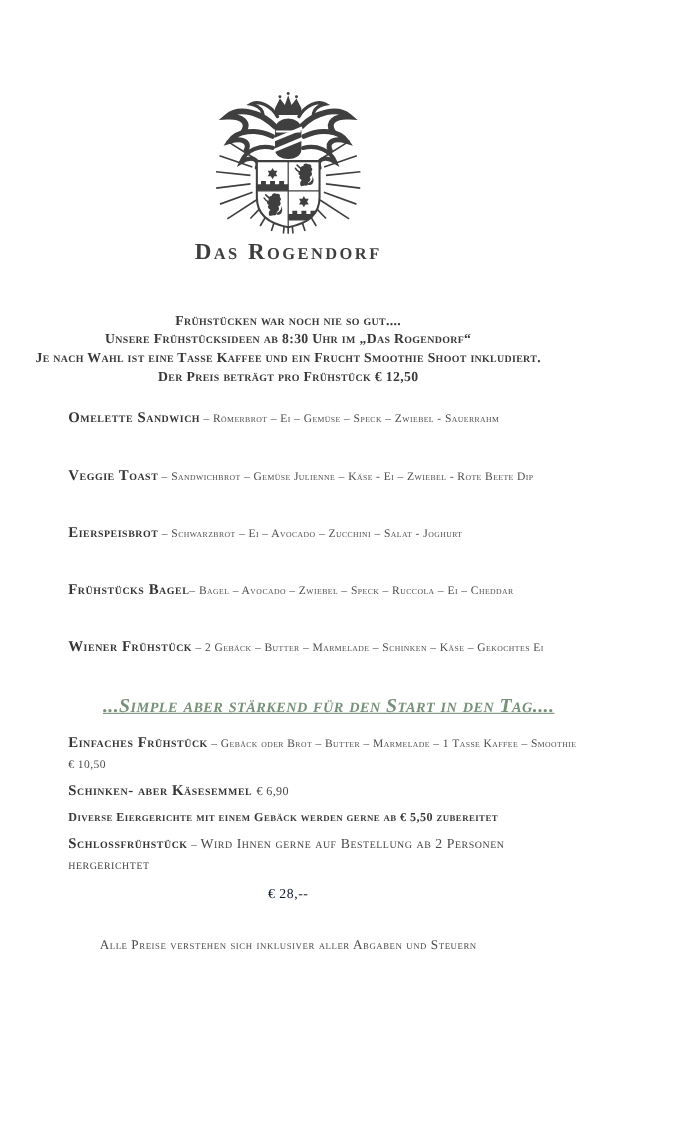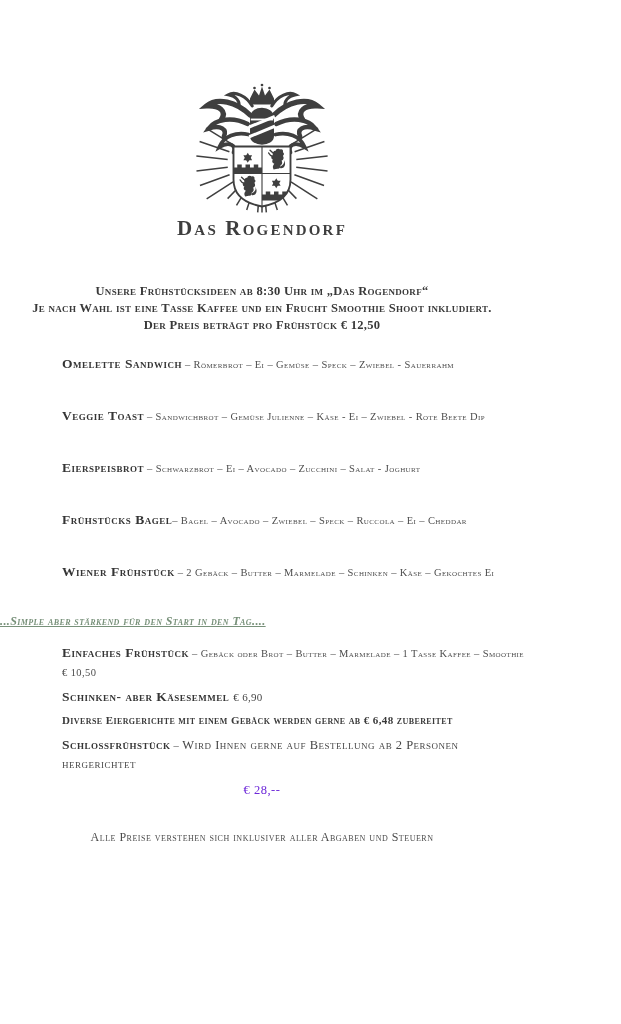--- a/index.html
+++ b/index.html
@@ -28,43 +28,43 @@
   .item { margin-bottom:32px; line-height:18px; }
   .iname {
     font-variant:small-caps; font-weight:700;
     font-size:13.5px; letter-spacing:0.5px; color:#353535;
   }
   .isep, .idesc {
     font-variant:small-caps; font-weight:400;
     font-size:10.5px; letter-spacing:0.4px; color:#4d4d4d;
   }
   .divider {
-    text-align:left; margin:6px 20px 14px 0;
+    text-align:right; margin:6px 20px 14px 0;
     font-variant:small-caps; font-style:italic; font-weight:700;
-    font-size:12px; letter-spacing:0.4px;
+    font-size:18px; letter-spacing:0.4px;
     color:#78917a; text-decoration:underline;
   }
   .menu-bottom { margin:0 0 0 62px; }
   .menu-bottom .item { margin-bottom:6px; line-height:17px; }
   .iprice {
     font-variant:small-caps; font-weight:400;
     font-size:11px; letter-spacing:0.3px; color:#474747; margin-left:4px;
   }
   .note-line {
     font-variant:small-caps; font-weight:700;
     font-size:11px; letter-spacing:0.4px; color:#3a3a3a;
     margin-bottom:6px; line-height:17px;
   }
   .idesc-lg {
     font-variant:small-caps; font-weight:400;
     font-size:12.5px; letter-spacing:0.5px; color:#474747;
   }
   .big-price {
     text-align:center; margin-top:10px;
-    font-size:12.5px; color:#6d28d9; letter-spacing:0.5px;
+    font-size:12.5px; color:#0f172a; letter-spacing:0.5px;
   }
   .footer-note {
     text-align:center; margin-top:32px;
     font-variant:small-caps; font-weight:400;
     font-size:12px; letter-spacing:0.5px; color:#4b4b4b;
   }
 </style>
 </head>
 <body>
 
@@ -154,39 +154,40 @@
           <path d="M100,86 V166" stroke="#3f3f3f" stroke-width="1.5" fill="none"></path>
           <path d="M62,122 H138" stroke="#3f3f3f" stroke-width="1.5" fill="none"></path>
         </g>
       </g>
     </svg>
 
     <div class="wordmark">Das Rogendorf</div>
   </header>
 
   <section class="intro">
+    <div>Frühstücken war noch nie so gut....</div>
     <div>Unsere Frühstücksideen ab 8:30 Uhr im „Das Rogendorf“</div>
     <div>Je nach Wahl ist eine Tasse Kaffee und ein Frucht Smoothie Shoot inkludiert.</div>
     <div>Der Preis beträgt pro Frühstück € 12,50</div>
   </section>
 
   <main class="menu">
     <div class="item"><span class="iname">Omelette Sandwich</span><span class="isep"> – </span><span class="idesc">Römerbrot – Ei – Gemüse – Speck – Zwiebel - Sauerrahm</span></div>
     <div class="item"><span class="iname">Veggie Toast</span><span class="isep"> – </span><span class="idesc">Sandwichbrot – Gemüse Julienne – Käse - Ei – Zwiebel - Rote Beete Dip</span></div>
     <div class="item"><span class="iname">Eierspeisbrot</span><span class="isep"> – </span><span class="idesc">Schwarzbrot – Ei – Avocado – Zucchini – Salat - Joghurt</span></div>
     <div class="item"><span class="iname">Frühstücks Bagel</span><span class="isep">– </span><span class="idesc">Bagel – Avocado – Zwiebel – Speck – Ruccola – Ei – Cheddar</span></div>
     <div class="item"><span class="iname">Wiener Frühstück</span><span class="isep"> – </span><span class="idesc">2 Gebäck – Butter – Marmelade – Schinken – Käse – Gekochtes Ei</span></div>
   </main>
 
   <div class="divider">...Simple aber stärkend für den Start in den Tag....</div>
 
   <section class="menu-bottom">
     <div class="item"><span class="iname">Einfaches Frühstück</span><span class="isep"> – </span><span class="idesc">Gebäck oder Brot – Butter – Marmelade – 1 Tasse Kaffee – Smoothie € 10,50</span></div>
     <div class="item"><span class="iname">Schinken- aber Käsesemmel</span><span class="iprice">€ 6,90</span></div>
-    <div class="note-line">Diverse Eiergerichte mit einem Gebäck werden gerne ab € 6,48 zubereitet</div>
+    <div class="note-line">Diverse Eiergerichte mit einem Gebäck werden gerne ab € 5,50 zubereitet</div>
     <div class="item"><span class="iname">Schlossfrühstück</span><span class="isep"> – </span><span class="idesc-lg">Wird Ihnen gerne auf Bestellung ab 2 Personen hergerichtet</span></div>
   </section>
 
   <div class="big-price">€ 28,--</div>
 
   <footer class="footer-note">Alle Preise verstehen sich inklusiver aller Abgaben und Steuern</footer>
 
 </div>
 
 </body></html>

